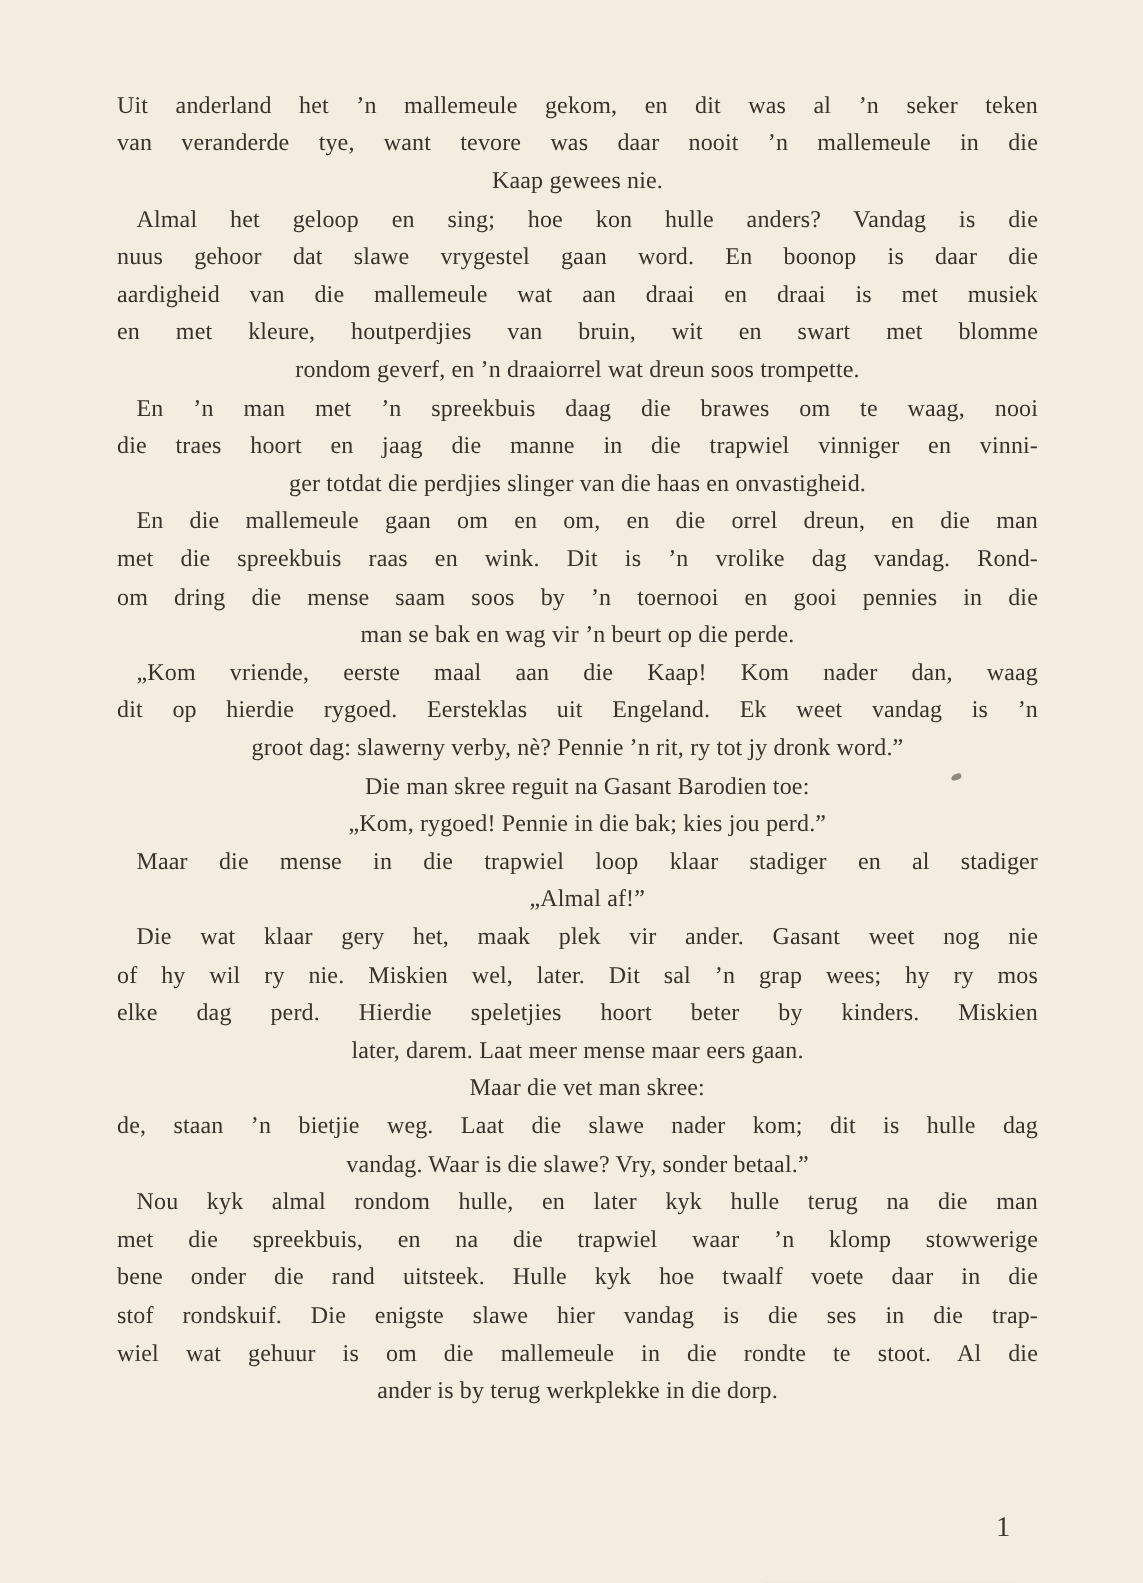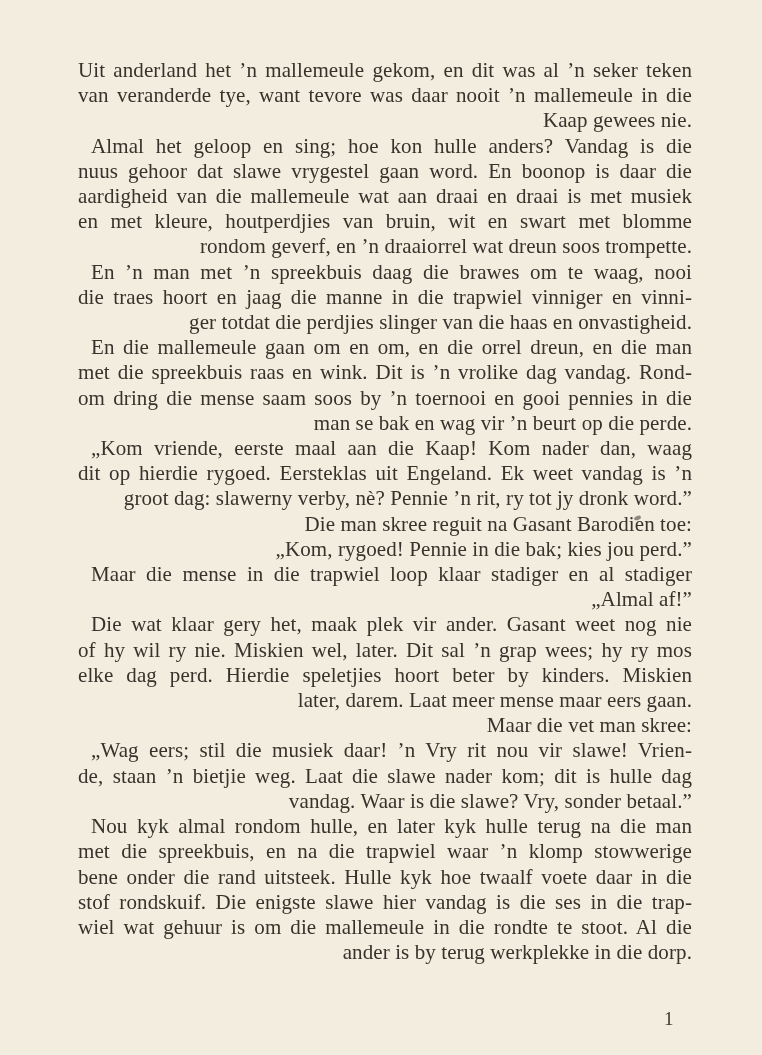--- a/index.html
+++ b/index.html
@@ -30,29 +30,29 @@
       #f2edde;
     background-color: #f2edde;
   }
 
   .text-block {
     position: absolute;
     left: 78px;
     top: 58px;
     width: 614px;
     color: #36332c;
-    font-size: 21px;
+    font-size: 16px;
     line-height: 25.2px;
     letter-spacing: 0.1px;
   }
 
   .para { margin: 0; }
 
   .line {
-    text-align: right;
+    text-align: center;
     text-align-last: auto;
   }
 
   
   .line.jl {
     text-align: justify;
     text-align-last: justify;
   }
 
   
@@ -127,21 +127,20 @@
       <div class="para">
         <div class="line jl ind">Die wat klaar gery het, maak plek vir ander. Gasant weet nog nie</div>
         <div class="line jl">of hy wil ry nie. Miskien wel, later. Dit sal ’n grap wees; hy ry mos</div>
         <div class="line jl">elke dag perd. Hierdie speletjies hoort beter by kinders. Miskien</div>
         <div class="line">later, darem. Laat meer mense maar eers gaan.</div>
       </div>
       <div class="para">
         <div class="line ind">Maar die vet man skree:</div>
       </div>
       <div class="para">
-        <div class="line jl ind">„Wag eers; stil die musiek daar! ’n Vry rit nou vir slawe! Vrien-</div>
         <div class="line jl">de, staan ’n bietjie weg. Laat die slawe nader kom; dit is hulle dag</div>
         <div class="line">vandag. Waar is die slawe? Vry, sonder betaal.”</div>
       </div>
       <div class="para">
         <div class="line jl ind">Nou kyk almal rondom hulle, en later kyk hulle terug na die man</div>
         <div class="line jl">met die spreekbuis, en na die trapwiel waar ’n klomp stowwerige</div>
         <div class="line jl">bene onder die rand uitsteek. Hulle kyk hoe twaalf voete daar in die</div>
         <div class="line jl">stof rondskuif. Die enigste slawe hier vandag is die ses in die trap-</div>
         <div class="line jl">wiel wat gehuur is om die mallemeule in die rondte te stoot. Al die</div>
         <div class="line">ander is by terug werkplekke in die dorp.</div>

